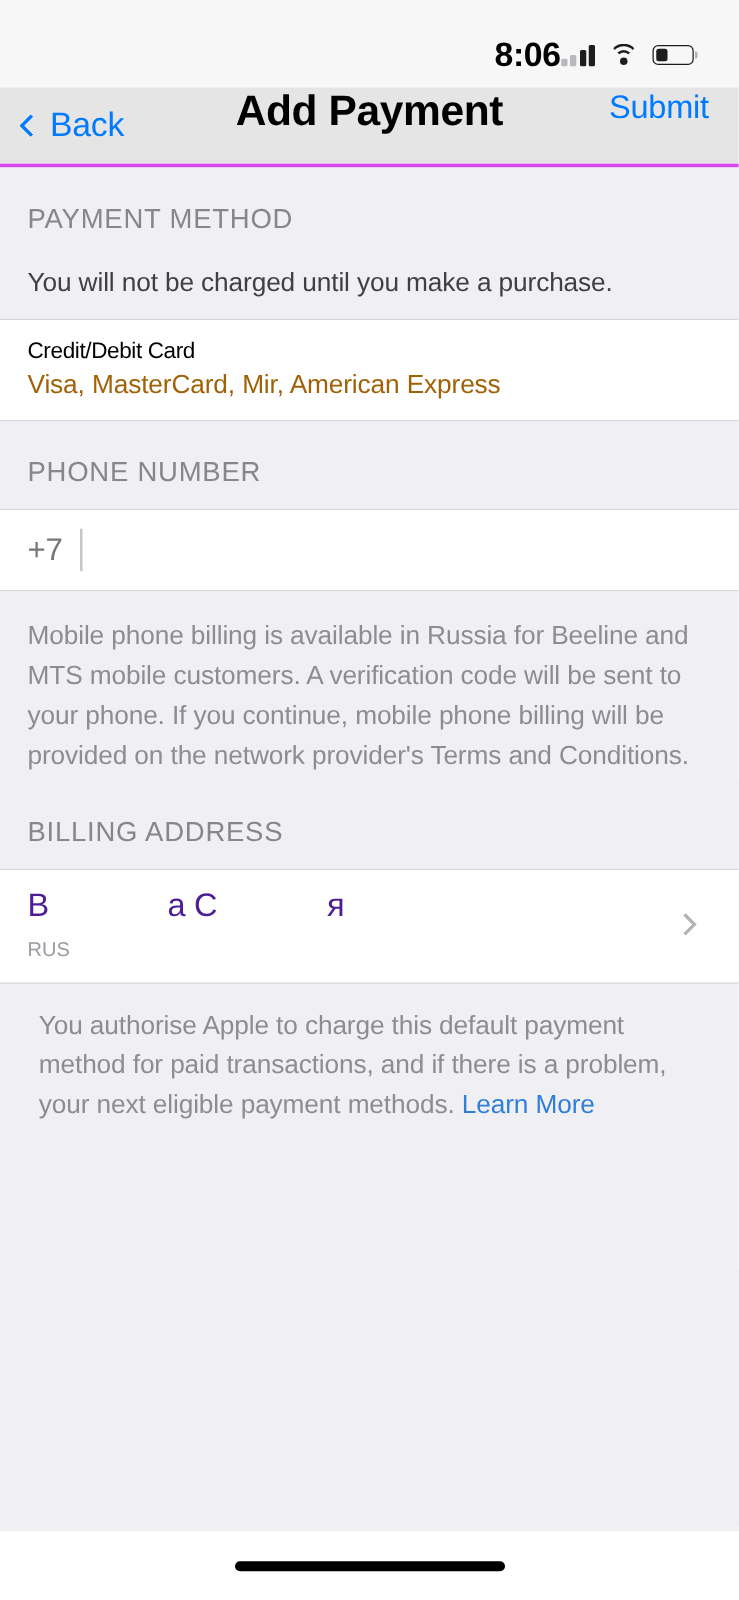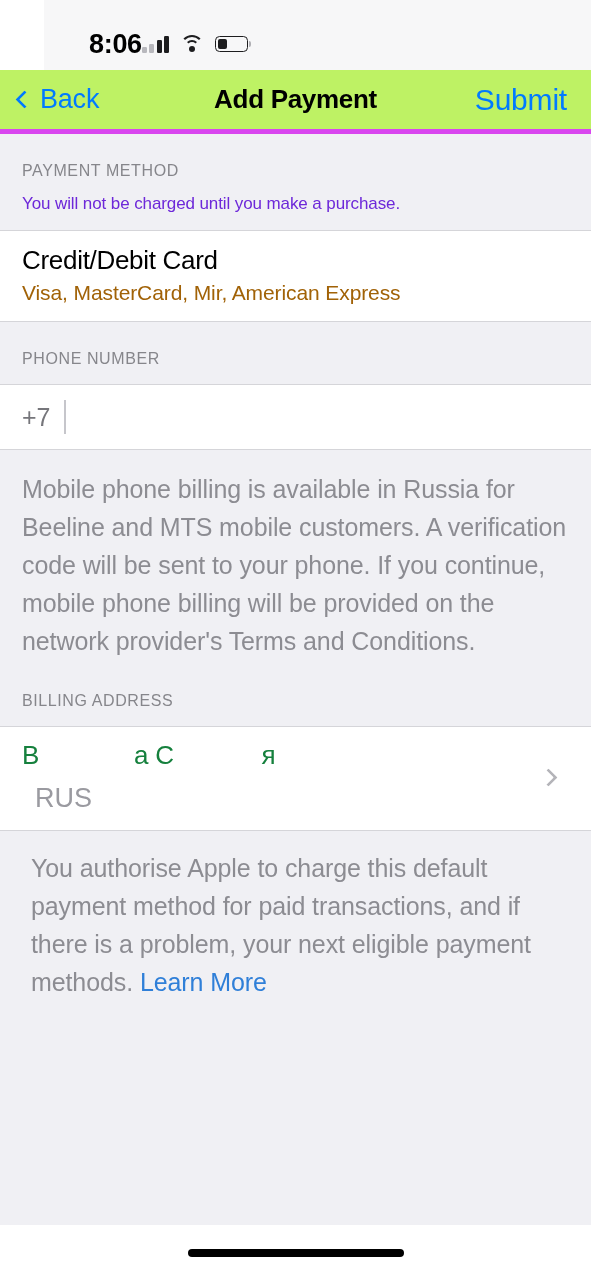--- a/index.html
+++ b/index.html
@@ -15,24 +15,23 @@
     width:591px; height:1280px;
     background:#ffffff;
     display:flex; flex-direction:column;
   }
 
   
   .statusbar {
     height:70px;
     background:#f7f7f8;
     display:flex; align-items:center;
-    justify-content:flex-start;
+    justify-content:flex-end;
     padding:18px 36px 0 45px;
     flex:none;
-    margin-left:44px;
   }
   .status-time {
     font-size:27px; font-weight:bold; color:#000;
     letter-spacing:-0.3px;
   }
   .status-right { display:flex; align-items:center; gap:11px; }
   .bars { display:flex; align-items:flex-end; gap:2.5px; height:17px; }
   .bars i { width:5px; border-radius:1.2px; background:#b8b8bd; display:block; }
   .bars i.b1 { height:6px; }
   .bars i.b2 { height:9px; }
@@ -57,73 +56,73 @@
     padding:1.8px; display:flex; align-items:center;
   }
   .battery .fill { height:100%; background:#1d1d1f; border-radius:2px; }
   .battery .cap {
     position:absolute; right:-4px; top:50%; transform:translateY(-50%);
     width:2.2px; height:6px; background:#b0b0b5; border-radius:0 2px 2px 0;
   }
 
   
   .navbar {
-    height:64px; background:#bef264; flex:none;
-    display:flex; align-items:center; position:relative;
-    border-bottom:5px solid #d946ef;
+    height:64px; background:#e5e5e5; flex:none;
+    display:flex; position:relative;
+    border-bottom:3px solid #d946ef;
   }
   .nav-back {
     display:flex; align-items:center; gap:9px;
     padding-left:18px; cursor:pointer;
   }
   .chev-left {
     width:13px; height:13px;
     border-left:3.4px solid #007aff; border-bottom:3.4px solid #007aff;
     transform:rotate(45deg); border-radius:1px;
     margin-bottom:1px;
   }
   .nav-back-label { font-size:27px; color:#007aff; letter-spacing:-0.2px; }
   .nav-title {
     position:absolute; left:0; right:0; text-align:center;
-    font-size:26px; font-weight:bold; color:#000;
+    font-size:34px; font-weight:bold; color:#000;
     letter-spacing:-0.3px; pointer-events:none;
   }
   .nav-submit {
     margin-left:auto; padding-right:24px;
-    font-size:30px; color:#007aff; letter-spacing:-0.2px; cursor:pointer;
+    font-size:26px; color:#007aff; letter-spacing:-0.2px; cursor:pointer;
   }
 
   
   .content {
     flex:1; background:#f0f0f4; overflow:hidden; position:relative;
   }
 
   .section-head {
     padding:28px 22px 16px 22px;
     background:#f0f0f4;
   }
   .section-head .title {
-    font-size:16px; color:#86868b; letter-spacing:0.6px;
+    font-size:22px; color:#86868b; letter-spacing:0.6px;
   }
   .section-head .sub {
-    font-size:17px; color:#6d28d9; margin-top:14px; letter-spacing:-0.1px;
+    font-size:21px; color:#404040; margin-top:27px; letter-spacing:-0.1px;
   }
 
   .card { background:#ffffff; border-top:1px solid #d5d5d9; border-bottom:1px solid #d5d5d9; }
   .row {
     padding:14px 22px 16px 22px;
     display:flex; align-items:center; justify-content:space-between;
     position:relative; cursor:pointer; min-height:56px;
   }
   .row + .row::before {
     content:""; position:absolute; left:22px; right:0; top:0;
     height:1px; background:#d9d9de;
   }
   .row-main { display:flex; flex-direction:column; gap:5px; }
-  .row-title { font-size:26px; color:#000; letter-spacing:-0.3px; }
+  .row-title { font-size:18px; color:#000; letter-spacing:-0.3px; }
   .row-sub { font-size:21px; color:#a16207; letter-spacing:-0.1px; }
 
   .check {
     width:26px; height:15px; flex:none; margin-right:8px;
     border-left:4px solid #007aff; border-bottom:4px solid #007aff;
     transform:rotate(-45deg); border-radius:1px; margin-top:-6px;
   }
 
   .chev-right {
     width:13px; height:13px; flex:none; margin-right:14px;
@@ -134,33 +133,33 @@
   
   .input-row {
     background:#fff; border-top:1px solid #d5d5d9; border-bottom:1px solid #d5d5d9;
     height:66px; display:flex; align-items:center; padding:0 22px;
   }
   .input-prefix { font-size:25px; color:#76767b; letter-spacing:-0.2px; }
   .caret { width:2px; height:34px; background:#c6c6cb; margin-left:14px; }
 
   .footnote {
     padding:20px 22px 4px 22px;
-    font-size:25px; line-height:1.52; color:#8c8c92;
+    font-size:21px; line-height:1.52; color:#8c8c92;
     letter-spacing:-0.1px;
   }
   .footnote.tight { padding-top:18px;padding-left:31px; }
   .footnote a { color:#2f7fd8; text-decoration:none; cursor:pointer; }
 
   
   .name-line {
-    font-size:26px; color:#15803d; letter-spacing:-0.3px;
+    font-size:26px; color:#4c1d95; letter-spacing:-0.3px;
     white-space:pre; line-height:1.15;
   }
   .name-gap { display:inline-block; }
-  .rus { font-size:27px; color:#9a9aa0; margin-top:7px;margin-left:13px; }
+  .rus { font-size:16px; color:#9a9aa0; margin-top:7px; }
 
   
   .homebar-area {
     height:55px; background:#ffffff; flex:none;
     display:flex; align-items:center; justify-content:center;
   }
   .homebar {
     width:216px; height:8px; background:#000; border-radius:5px;
   }
 </style>

